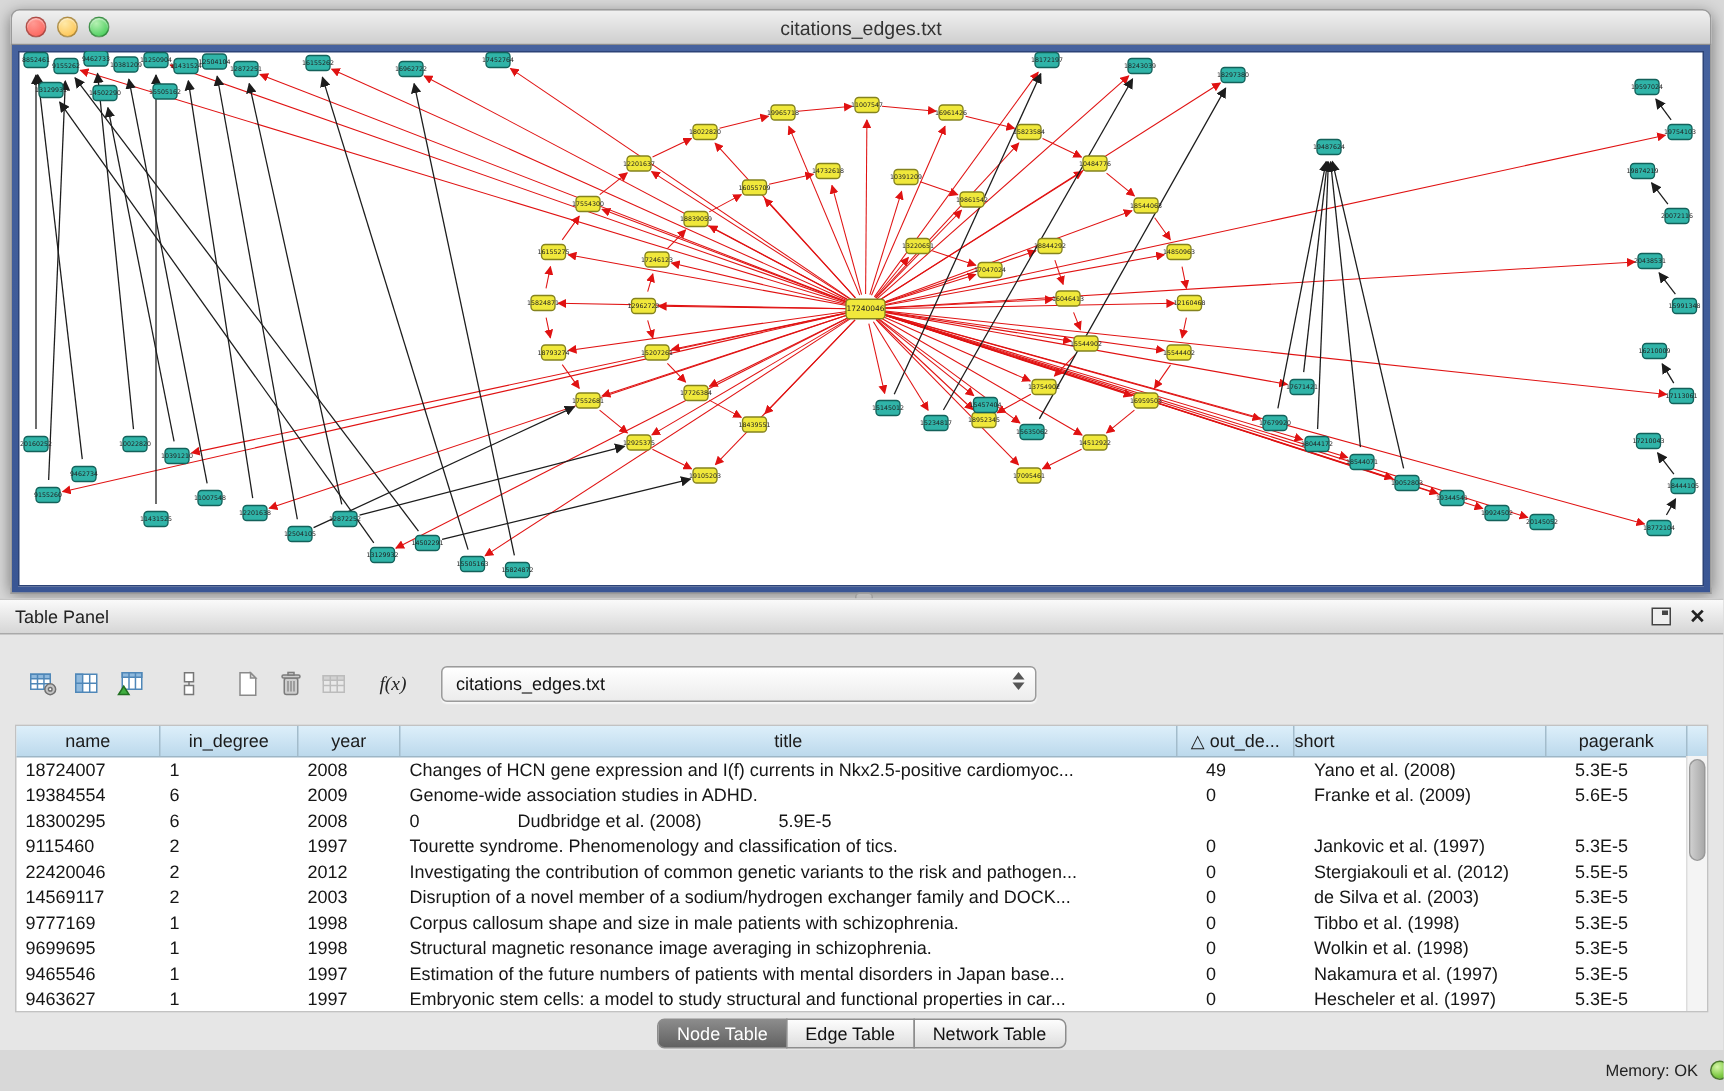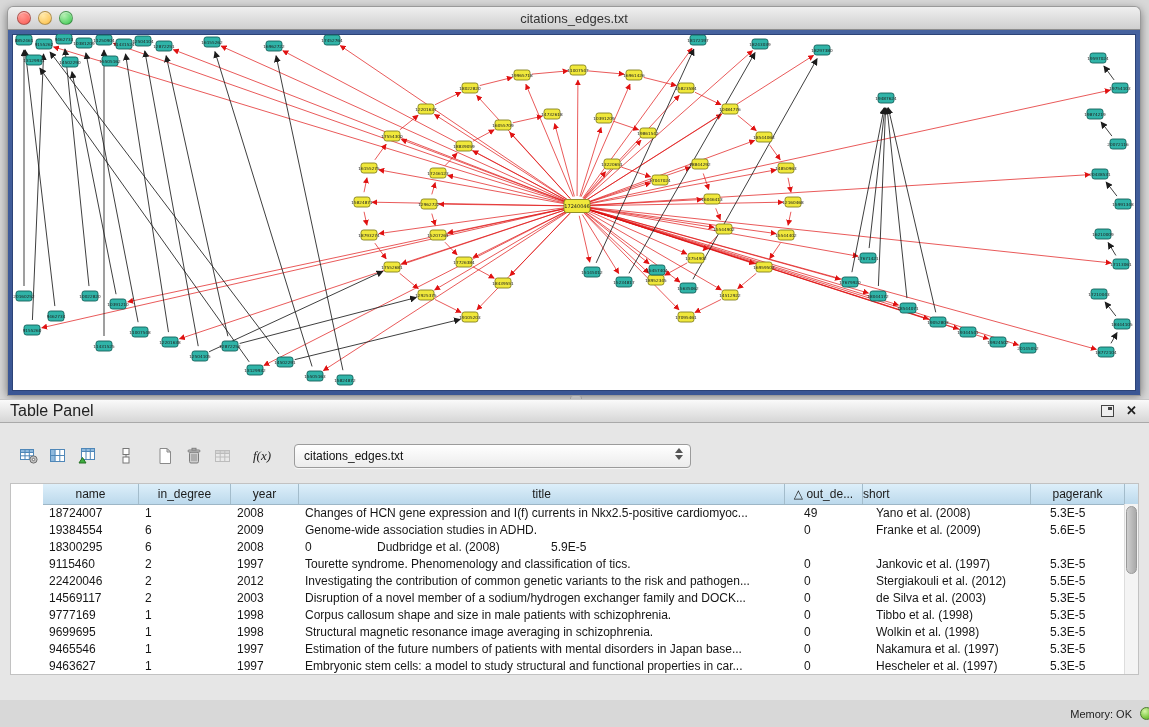--- a/index.html
+++ b/index.html
@@ -28,41 +28,41 @@
   .net-canvas svg{display:block;width:100%;height:100%;}
   .nl{text-anchor:middle;fill:#222;font-family:"DejaVu Sans",sans-serif;}
   
   .splitter-dot{position:absolute;left:570px;top:395px;width:10px;height:5px;border-radius:3px;
     background:#bdbdbd;border:1px solid #9e9e9e;}
   
   .table-panel{position:absolute;left:0;top:399px;width:1149px;height:301px;background:#e6e6e6;}
   .panel-header{height:22px;background:linear-gradient(#fafafa,#d6d6d6);
     border-top:1px solid #c6c6c6;border-bottom:1px solid #a9a9a9;
     display:flex;align-items:center;}
-  .panel-title{font-size:16px;color:#222;margin-left:10px;}
+  .panel-title{font-size:12px;color:#222;margin-left:10px;}
   .panel-actions{margin-left:auto;display:flex;align-items:center;gap:12px;margin-right:12px;}
   .float-icon{width:11px;height:10px;border:1px solid #444;position:relative;display:inline-block;background:#eee;}
   .float-icon::after{content:"";position:absolute;right:1px;top:1px;width:4px;height:3px;background:#444;}
   .close-icon{font-size:13px;font-weight:bold;color:#222;line-height:12px;cursor:default;}
   
   .panel-toolbar{position:absolute;left:16px;right:16px;top:42px;height:30px;display:flex;align-items:center;}
   .icon-btn{width:26px;height:26px;display:flex;align-items:center;justify-content:center;margin-right:3px;}
   .icon-gap{width:10px;}
   .fx-btn{font-style:italic;font-size:13px;color:#222;font-family:"Liberation Serif",serif;}
   .tbl-select{width:395px;height:22px;margin-left:16px;border:1px solid #9b9b9b;border-radius:4px;
     background:linear-gradient(#ffffff,#ececec);display:flex;align-items:center;position:relative;
     box-shadow:0 1px 1px rgba(255,255,255,.7);}
   .tbl-select .sel-text{font-size:12px;color:#111;margin-left:9px;}
   .sel-arrows{position:absolute;right:7px;top:3px;display:flex;flex-direction:column;gap:2px;}
   .sel-arrows i{display:block;width:0;height:0;border-left:4px solid transparent;border-right:4px solid transparent;}
   .sel-arrows .up{border-bottom:5px solid #555;}
   .sel-arrows .dn{border-top:5px solid #555;}
   
   .table-wrap{position:absolute;left:10px;right:10px;top:84px;height:190px;background:#fff;
-    border:1px solid #c2c2c2;padding-left:32px;}
+    border:1px solid #c2c2c2;}
   .thead{display:flex;height:20px;background:linear-gradient(#ddeffa,#bcd9ec);
     border-bottom:1px solid #9db6c6;}
   .hcell{font-size:12px;color:#1b1b1b;text-align:center;line-height:20px;border-right:1px solid #a3bccb;
     overflow:hidden;white-space:nowrap;box-sizing:border-box;}
   .tbody{height:170px;overflow:hidden;}
   .trow{display:flex;height:17px;line-height:17px;}
   .tcell{font-size:12px;color:#161616;padding-left:6px;overflow:hidden;white-space:nowrap;box-sizing:border-box;}
   .c0{width:96px;}.c1{width:92px;}.c2{width:68px;}.c3{flex:1;}.c4{width:78px;}
   .c5{width:168px;text-align:left;padding-left:0;}.c6{width:94px;}.csp{width:13px;border-right:none;}
   
@@ -805,18 +805,23 @@
           <div class="tcell c4">0</div>
           <div class="tcell c5">Hescheler et al. (1997)</div>
           <div class="tcell c6">5.3E-5</div>
         </div>
       </div>
     <div class="vscroll">
       <div class="vthumb"></div>
     </div>
   </div>
 
+  <div class="table-tabs">
+      <button class="tab active">Node Table</button>
+      <button class="tab">Edge Table</button>
+      <button class="tab">Network Table</button>
+    </div>
 </div>
 
 <div class="footer">
   <span class="mem-label">Memory: OK</span>
   <span class="mem-dot"></span>
 </div>
 
 </body></html>

